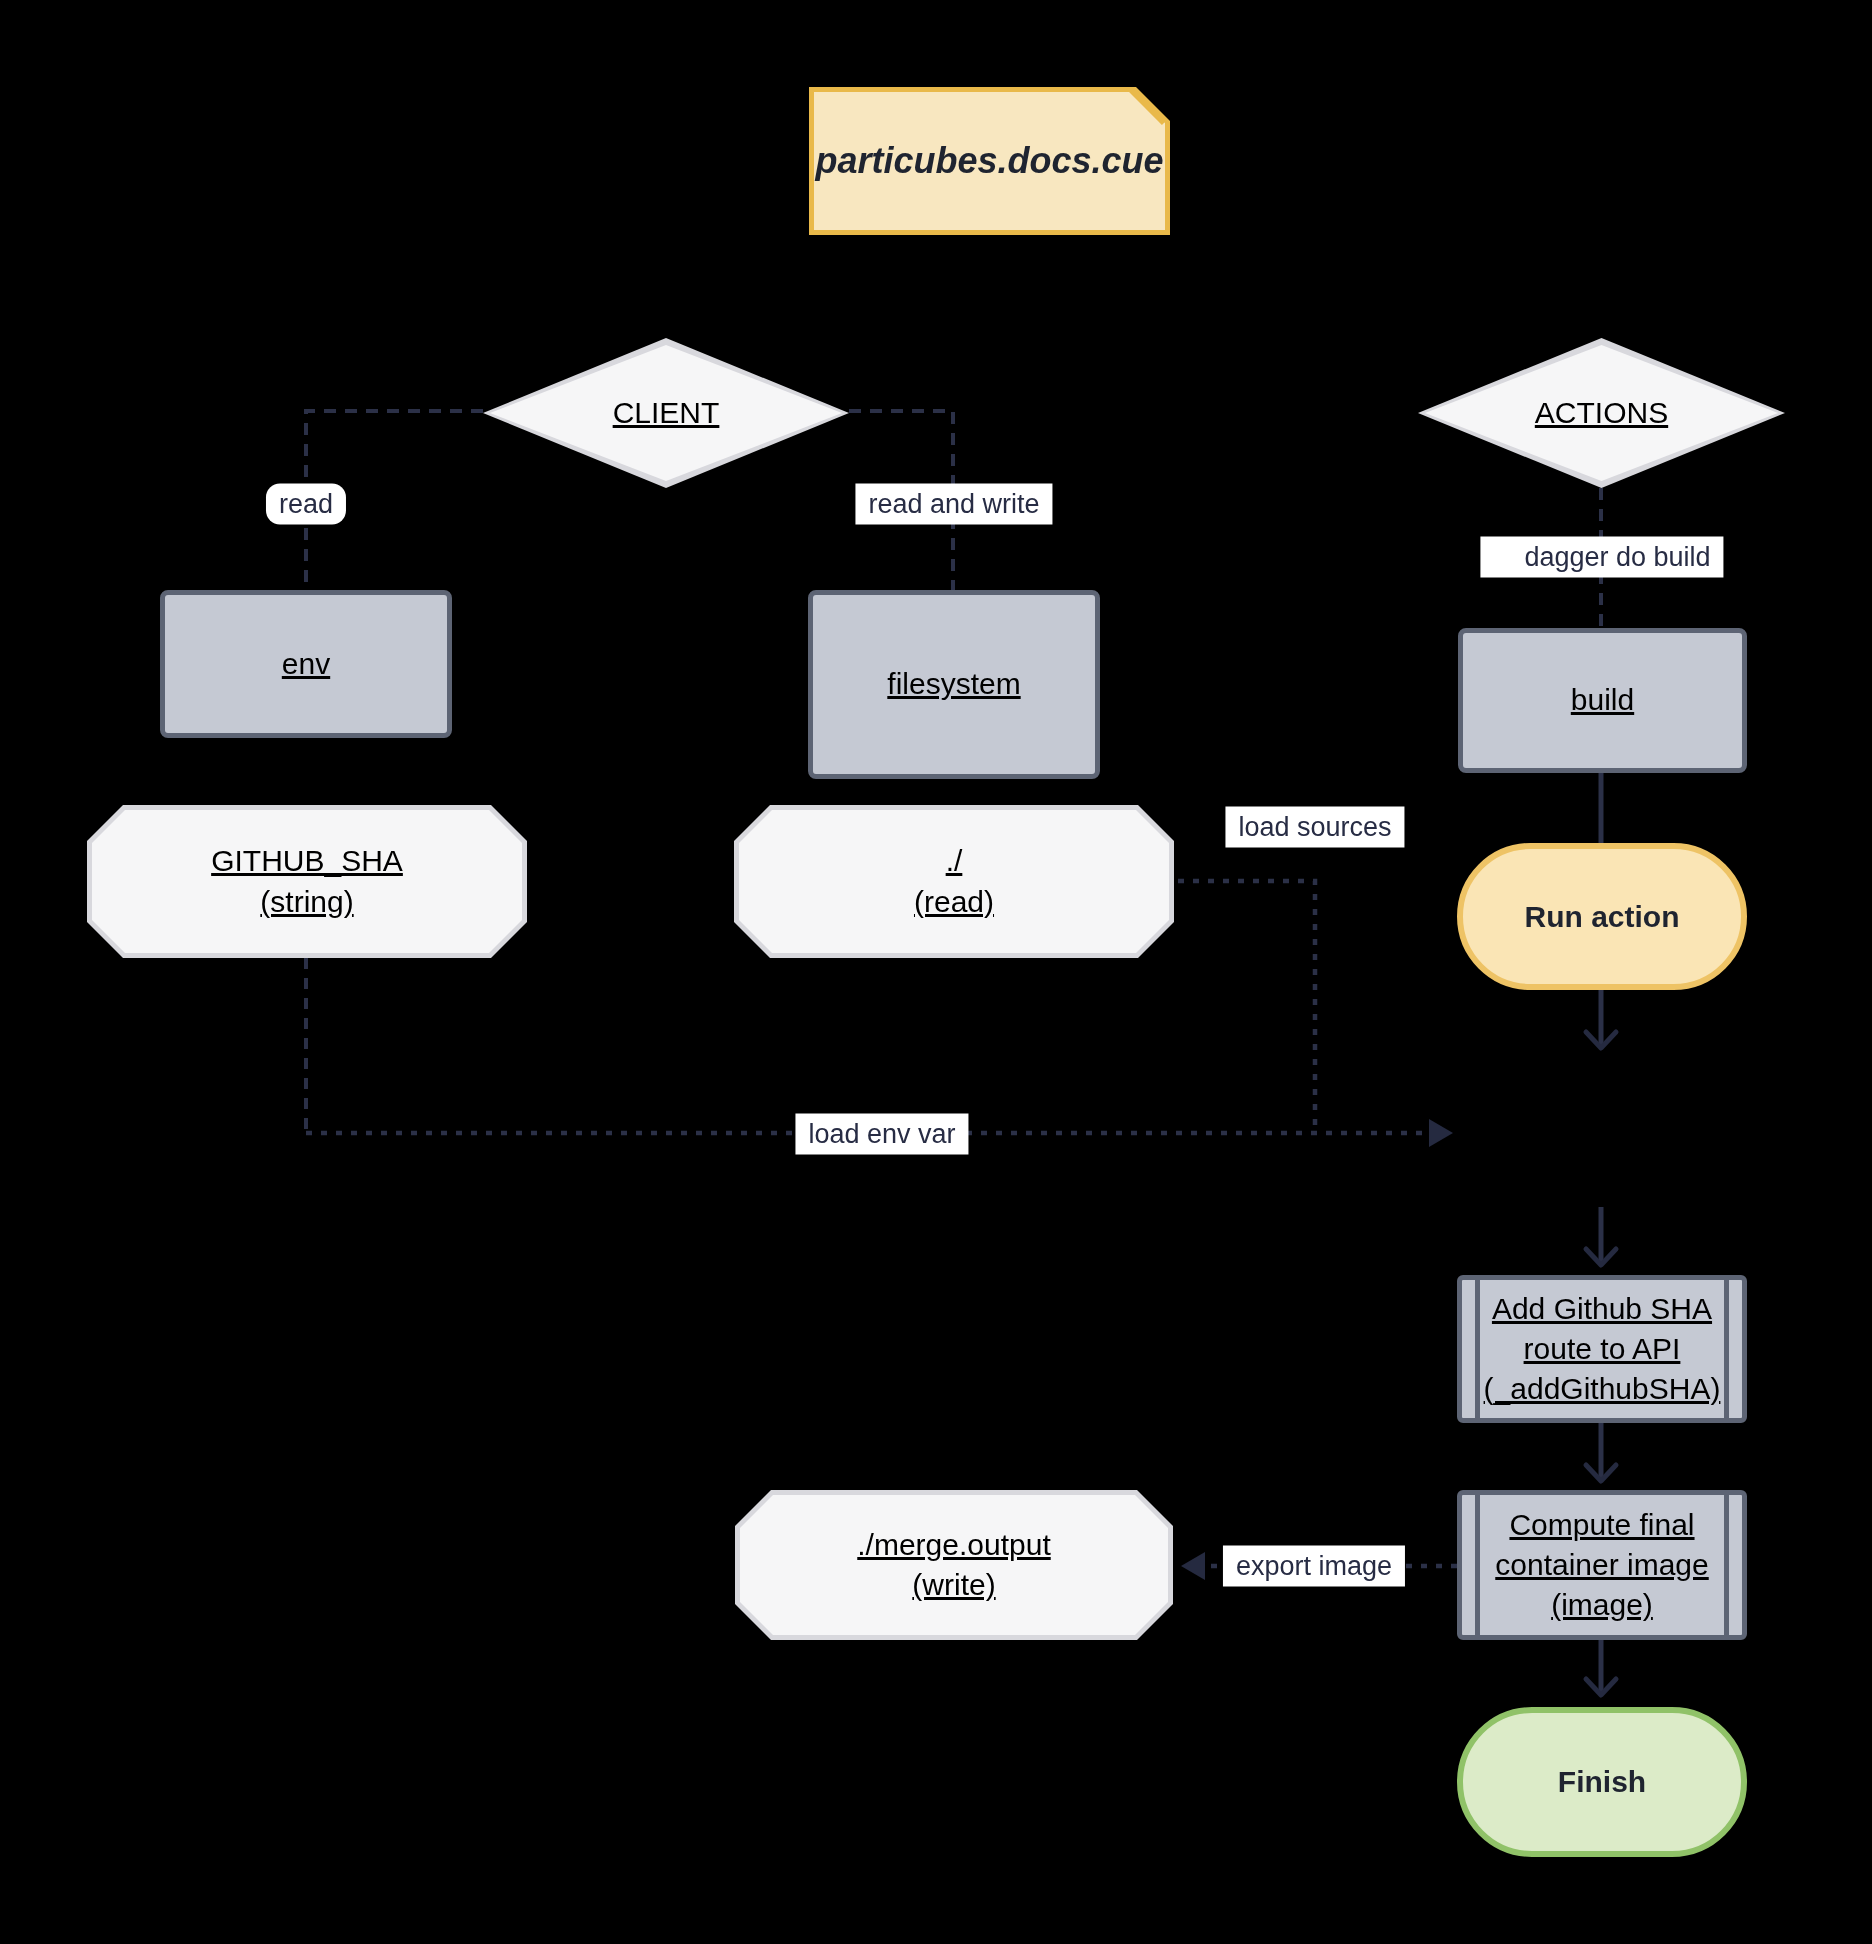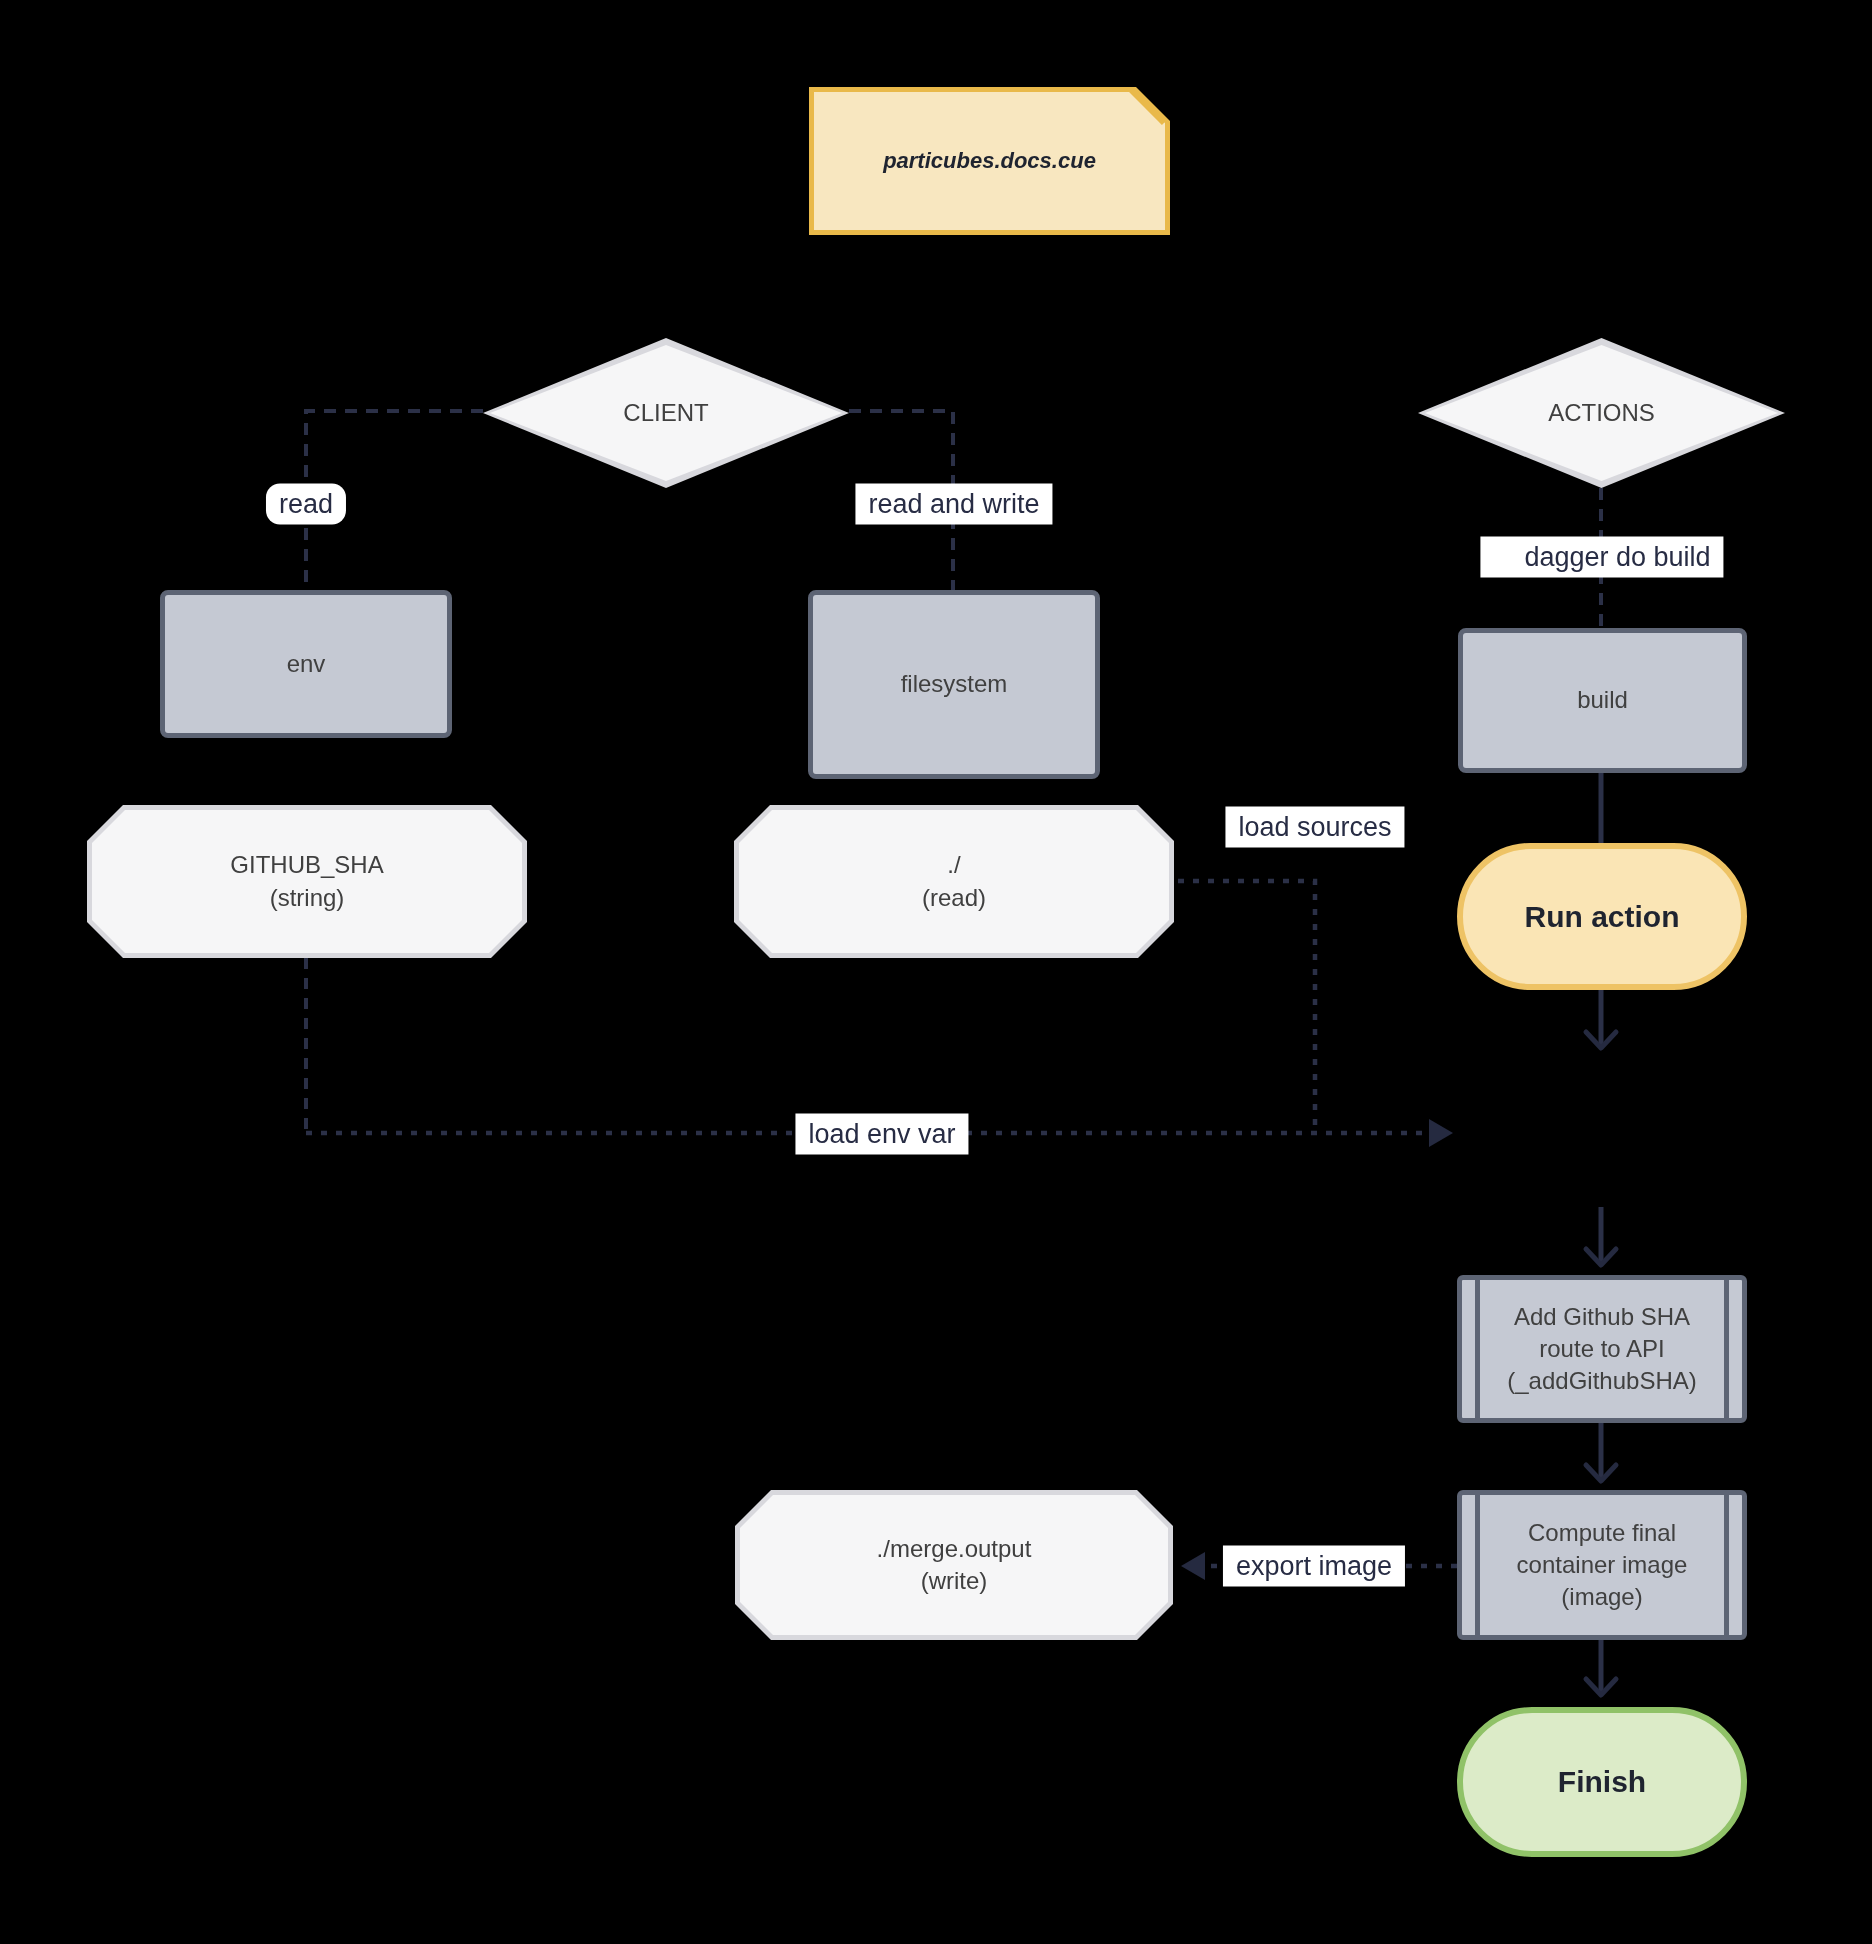--- a/index.html
+++ b/index.html
@@ -4,39 +4,39 @@
 <style>
   html,body{margin:0;padding:0;background:#000;}
   .stage{
     position:relative;width:1872px;height:1944px;background:#000;overflow:hidden;
     font-family:"Liberation Sans","DejaVu Sans",sans-serif;
   }
   .edges{position:absolute;left:0;top:0;}
 
   
   .ntext{
-    position:relative;z-index:2;font-size:24px;color:#404040;text-align:center;
-    white-space:pre-line;line-height:1.34;
+    position:relative;z-index:2;font-size:30px;color:#000000;text-align:center;
+    white-space:pre-line;line-height:1.34;text-decoration:underline;
   }
 
   
   .note{
     position:absolute;left:809px;top:87px;width:361px;height:148px;
     background:#E9B94A;display:flex;align-items:center;justify-content:center;
     clip-path:polygon(0 0,calc(100% - 34px) 0,100% 34px,100% 100%,0 100%);
   }
   .note-inner{
     position:absolute;inset:5px;background:#F8E7C0;
     clip-path:polygon(0 0,calc(100% - 31px) 0,100% 31px,100% 100%,0 100%);
   }
   .note-foldline{
     position:absolute;top:16px;right:-1px;width:50px;height:5px;background:#E9B94A;
     transform:rotate(45deg);transform-origin:center;z-index:2;
   }
-  .note-title{position:relative;z-index:2;font-size:22px;font-weight:bold;font-style:italic;color:#1F2430;}
+  .note-title{position:relative;z-index:2;font-size:36px;font-weight:bold;font-style:italic;color:#1F2430;}
 
   
   .diamond{
     position:absolute;display:flex;align-items:center;justify-content:center;
     background:#D8D8DD;clip-path:polygon(50% 0,100% 50%,50% 100%,0 50%);
   }
   .diamond-inner{
     position:absolute;inset:7px;background:#F6F6F7;
     clip-path:polygon(50% 0,100% 50%,50% 100%,0 50%);
   }

